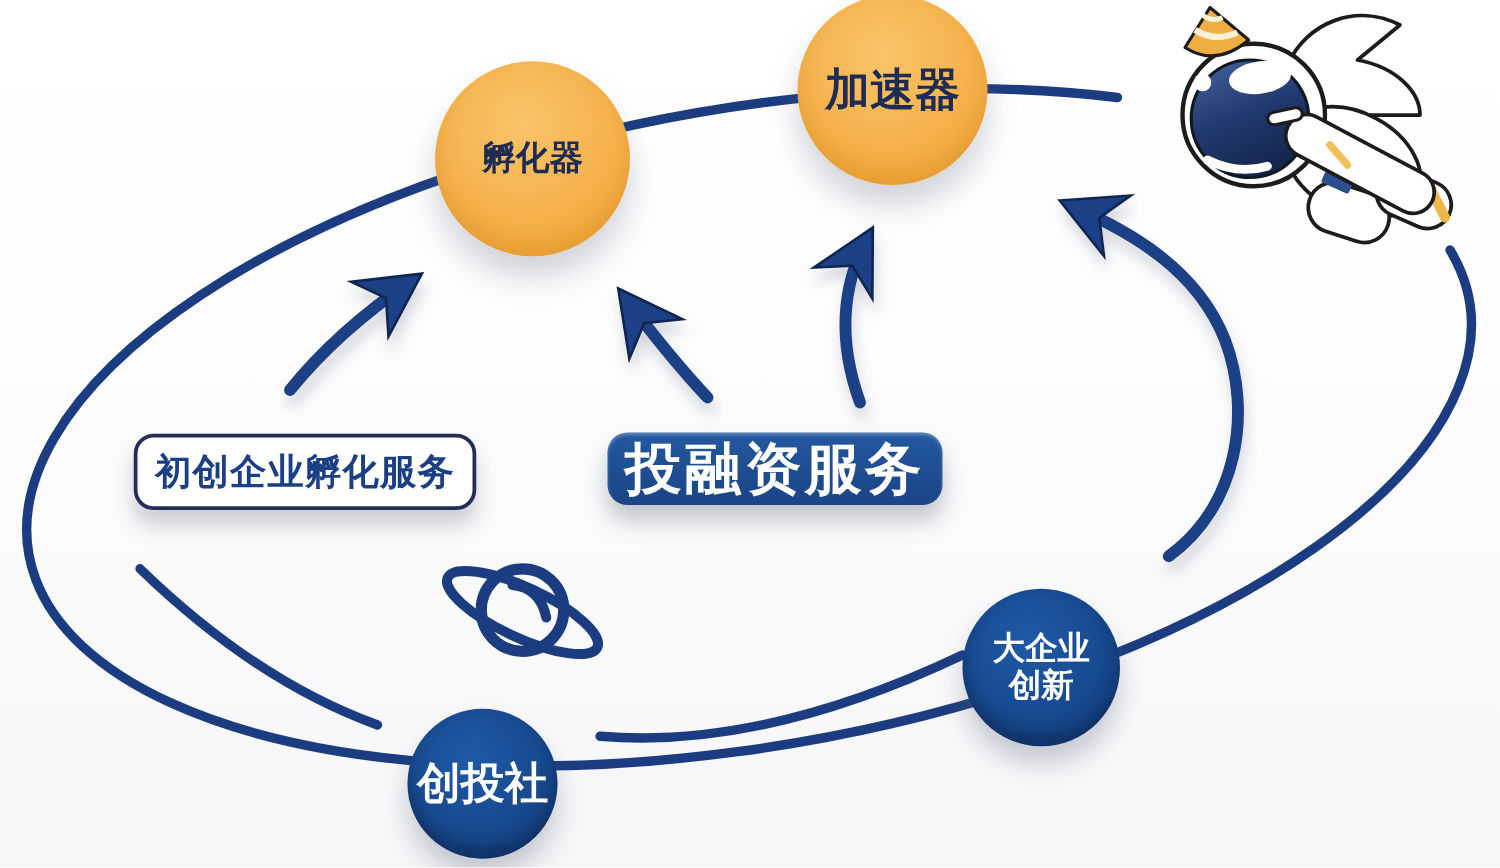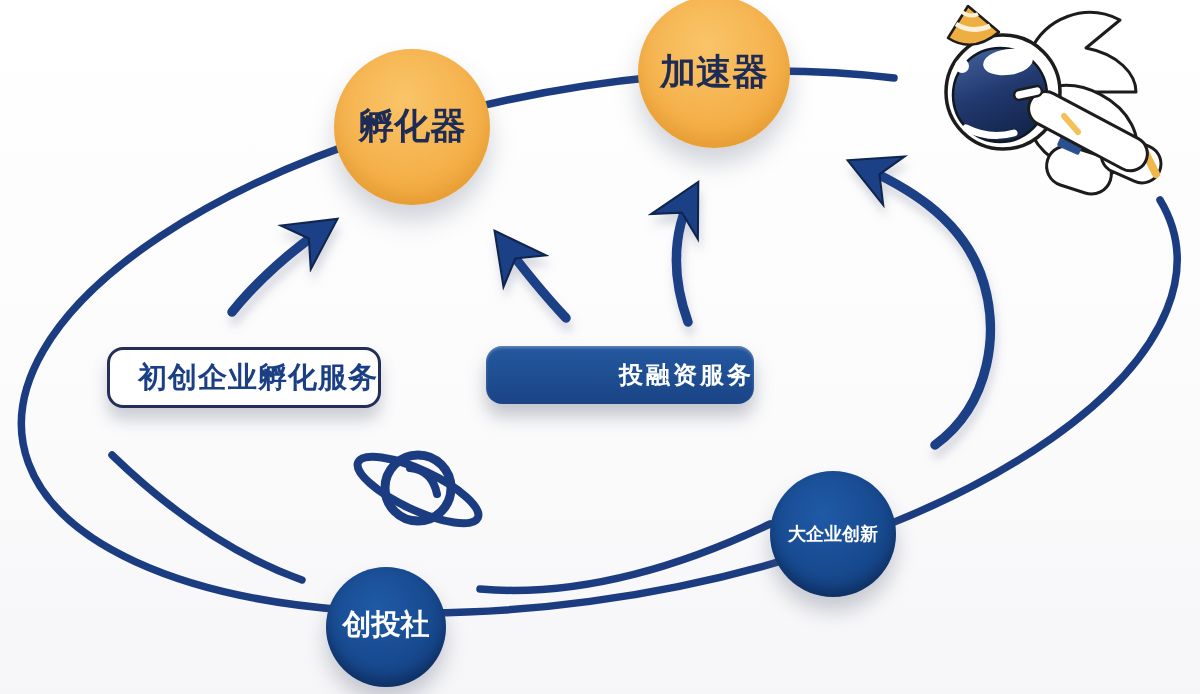--- a/index.html
+++ b/index.html
@@ -18,37 +18,37 @@
   .node-orange{
     background:radial-gradient(circle at 45% 32%,#f9c468 0%,#f5b14b 55%,#efa234 100%);
     color:#1e2c55;
     box-shadow:0 16px 24px rgba(96,104,124,.28), inset 0 -10px 16px rgba(210,136,32,.35);
   }
   .node-blue{
     background:radial-gradient(circle at 42% 34%,#1f5aa6 0%,#17498e 55%,#123a77 100%);
     color:#ffffff;
     box-shadow:0 14px 20px rgba(96,104,124,.32), inset 0 -8px 12px rgba(8,26,60,.45);
   }
-  #node-incubator{left:334px;top:49px;width:156px;height:156px;font-size:36px;font-family:Liberation Serif, serif;}
+  #node-incubator{left:348px;top:49px;width:156px;height:156px;font-size:27px;}
   #node-accelerator{left:638px;top:-4px;width:152px;height:152px;font-size:36px;}
   #node-institute{left:18px;top:489px;width:124px;height:124px;font-size:29px;}
-  #node-venture{left:326px;top:567px;width:120px;height:120px;font-size:29px;font-family:Liberation Mono, monospace;}
-  #node-enterprise{left:770px;top:471px;width:126px;height:126px;font-size:18px;flex-direction:row;}
+  #node-venture{left:326px;top:567px;width:120px;height:120px;font-size:35px;}
+  #node-enterprise{left:770px;top:471px;width:126px;height:126px;font-size:26px;flex-direction:column;}
   .svc{
     position:absolute;z-index:4;height:55px;border-radius:16px;
-    display:flex;align-items:center;justify-content:flex-end;
+    display:flex;align-items:center;justify-content:center;
     font-weight:700;white-space:nowrap;
     box-shadow:0 12px 16px rgba(96,104,124,.30);
   }
   .svc-outline{
     background:#ffffff;border:3px solid #232f58;color:#1b3f85;font-size:29px;letter-spacing:1px;
   }
   .svc-filled{
     background:linear-gradient(180deg,#24589f 0%,#1a4486 100%);
-    color:#ffffff;font-size:24px;letter-spacing:3px;
+    color:#ffffff;font-size:45px;letter-spacing:3px;
     box-shadow:0 12px 18px rgba(96,104,124,.38), inset 0 2px 3px rgba(255,255,255,.28);
   }
   #svc-incubation{left:107px;top:347px;width:268px;}
   #svc-investment{left:486px;top:346px;width:268px;height:58px;}
   #svc-matching{left:826px;top:347px;width:264px;}
 </style>
 </head>
 <body>
 
 <div id="stage">

